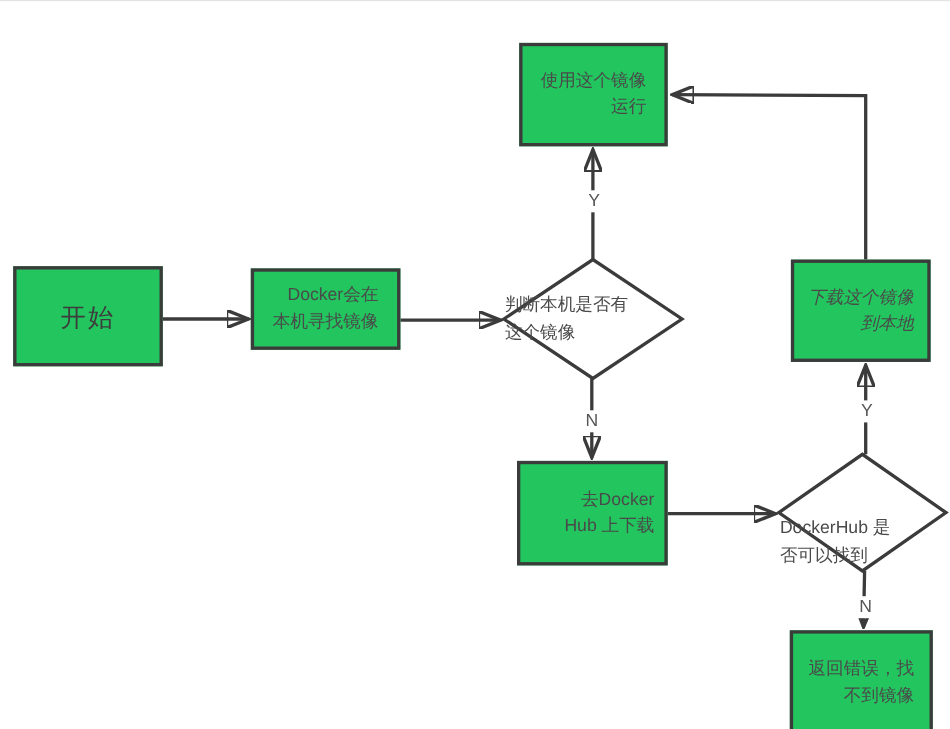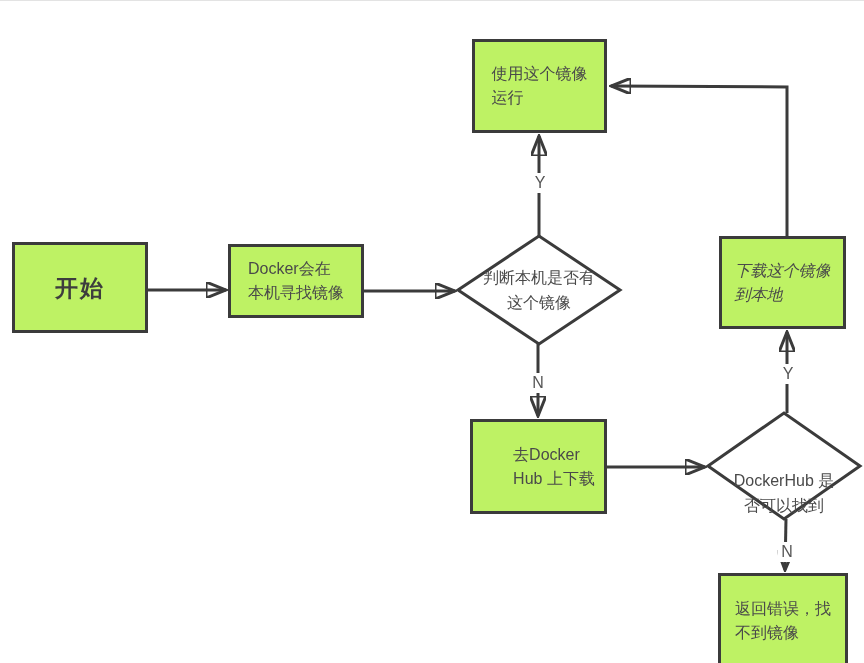--- a/index.html
+++ b/index.html
@@ -19,35 +19,35 @@
     overflow:hidden;
     border-top:1px solid #e3e3e3;
   }
   .wires{position:absolute;left:0;top:0;width:864px;height:663px;z-index:1;}
   .wires line,.wires path{stroke:var(--line);stroke-width:3;fill:none;}
   .wires polygon.diamond{fill:#ffffff;stroke:var(--line);stroke-width:3;}
   .node{
     position:absolute;
     box-sizing:border-box;
     border:3px solid var(--line);
-    background:#bef264;
+    background:#22c55e;
     display:flex;align-items:center;justify-content:center;
-    text-align:left;
+    text-align:right;
     white-space:pre-line;
     color:var(--text);
     font-size:16px;line-height:24px;
     z-index:2;
   }
   .node.start-node{
-    font-size:23px;font-weight:700;color:#3d3d3d;letter-spacing:2px;
+    font-size:23px;font-weight:400;color:#3d3d3d;letter-spacing:2px;
   }
   .diamond-label{
     position:absolute;
     transform:translate(-50%,-50%);
-    text-align:center;
+    text-align:left;
     white-space:pre-line;
     color:var(--text);
     font-size:16px;line-height:25px;
     z-index:2;
   }
   .edge-label{
     position:absolute;
     transform:translate(-50%,-50%);
     background:var(--bg);
     padding:2px 4px;

